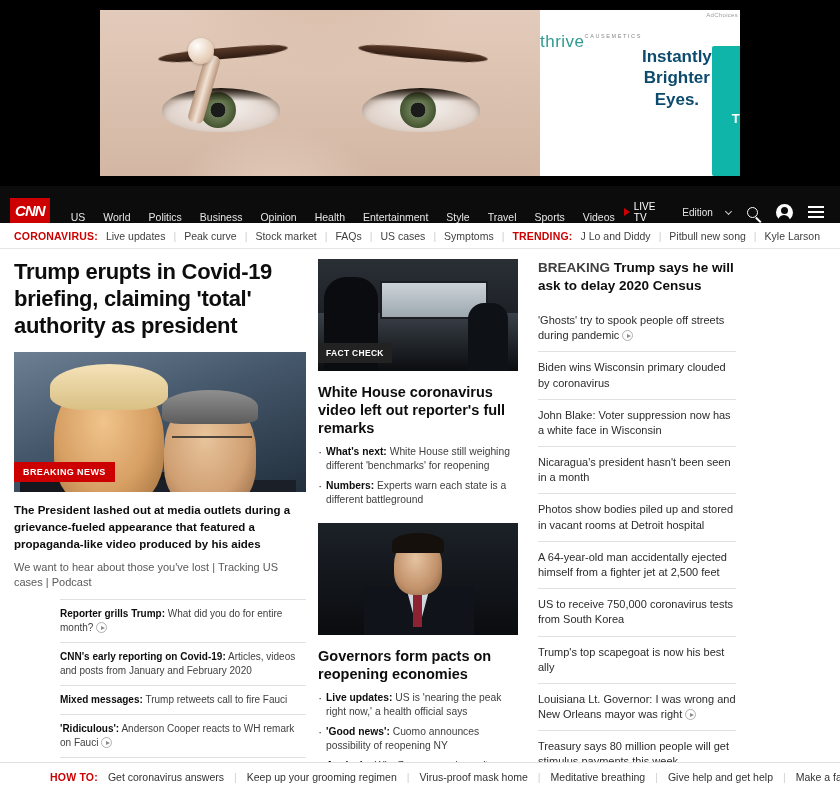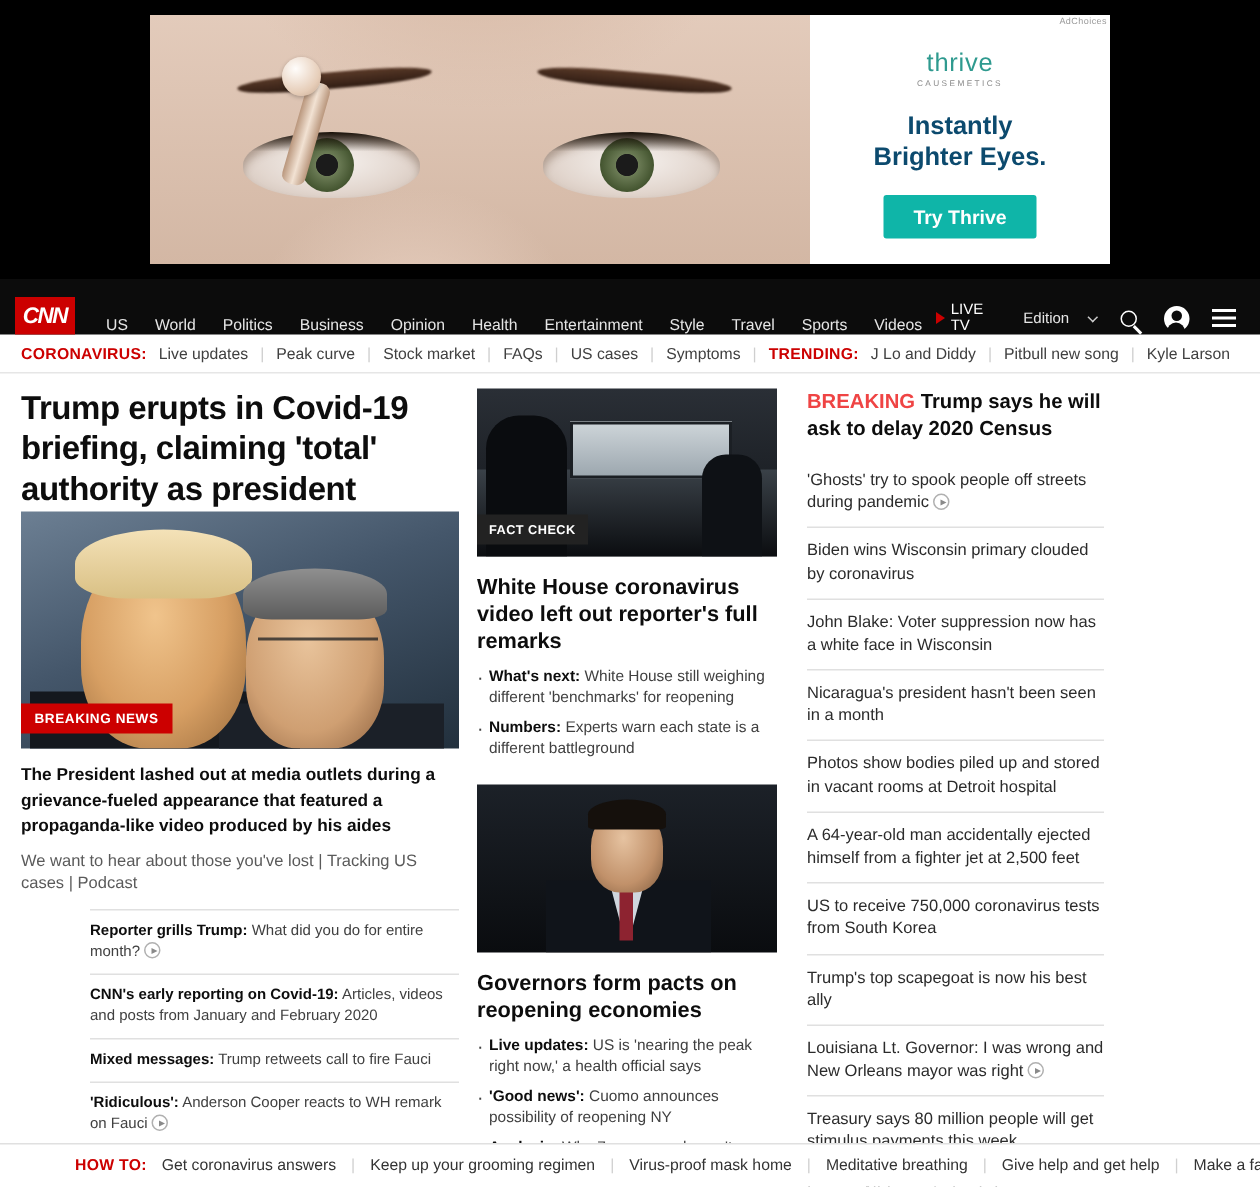--- a/index.html
+++ b/index.html
@@ -72,21 +72,21 @@
   .tool-tip {
     position: absolute; left: 88px; top: 28px; width: 26px; height: 26px;
     border-radius: 50%;
     background: radial-gradient(circle at 35% 30%, #ffffff, #e3c9b4 60%, #c8a párt 100%);
     background: radial-gradient(circle at 35% 30%, #fffdfb, #e6cdb8 65%, #c5a78f 100%);
     box-shadow: 0 1px 3px rgba(0,0,0,.25);
   }
   .ad-right {
     width: 200px; height: 166px;
     background: #ffffff;
-    display: flex; flex-direction: column; align-items: center;
+    display: flex; flex-direction: row; 
     padding-top: 22px;
     position: relative;
   }
   .ad-brand { font-size: 17px; color: #2f9a8f; letter-spacing: .5px; }
   .ad-brand-sub { font-size: 5.5px; color: #8a8a8a; letter-spacing: 1.6px; margin-top: 1px; }
   .ad-head {
     margin-top: 14px; text-align: center; color: #0c4a6e;
     font-size: 17px; font-weight: bold; line-height: 1.25;
   }
   .ad-btn {
@@ -142,21 +142,21 @@
     display: flex; padding: 10px 14px 0 14px; gap: 12px; height: 500px;
   }
   .col-left { width: 292px; }
   .col-mid { width: 200px; }
   .col-right { width: 198px; margin-left: 8px; }
   .lead-headline {
     font-size: 22px; line-height: 1.22; color: #0d0d0d; font-weight: bold;
     letter-spacing: -.3px; cursor: pointer;
   }
   .lead-img {
-    margin-top: 2px; width: 292px; height: 158px; position: relative;
+    margin-top: 13px; width: 292px; height: 140px; position: relative;
     background: linear-gradient(160deg,#6c7f93 0%, #44566a 45%, #22303d 100%);
     overflow: hidden; cursor: pointer;
   }
   .ph-trump {
     position:absolute; left: 40px; top: 22px; width: 110px; height: 136px;
     border-radius: 48% 48% 40% 40%;
     background: radial-gradient(ellipse at 45% 35%, #f0c48c 0%, #d79f63 55%, #9a6b3c 100%);
   }
   .ph-trump-hair {
     position:absolute; left: 36px; top: 12px; width: 118px; height: 46px;
@@ -259,21 +259,21 @@
     background: radial-gradient(ellipse at 45% 35%, #e6c3a1 0%, #c1916a 60%, #7d5a3d 100%);
   }
   .gov-hair { position:absolute; left: 74px; top: 10px; width: 52px; height: 20px; border-radius: 50% 50% 10% 10%; background: #15100c; }
   .gov-suit { position:absolute; left: 46px; top: 64px; width: 110px; height: 48px; background: #10141a; }
   .gov-shirt { position:absolute; left: 88px; top: 64px; width: 24px; height: 36px; background: #cfd6dd; clip-path: polygon(50% 0,100% 0,60% 100%,40% 100%,0 0);}
   .gov-tie { position:absolute; left: 95px; top: 70px; width: 9px; height: 34px; background: #8d2330; }
   
   .breaking-head {
     font-size: 13.5px; line-height: 1.3; color: #0d0d0d; font-weight: bold; cursor: pointer;
   }
-  .breaking-head .kw { color: #ef4444; }
+  .breaking-head .kw { color: #404040; }
   .right-list { margin-top: 9px; }
   .right-row {
     border-top: 1px solid #e0e0e0; padding: 8px 0; font-size: 11px; line-height: 1.38;
     color: #2b2b2b; cursor: pointer;
   }
   .right-row:first-child { border-top: none; padding-top: 10px; }
   
   .howto {
     position: absolute; left: 0; bottom: 0; width: 840px; height: 29px;
     border-top: 1px solid #e0e0e0; background: #fff;

